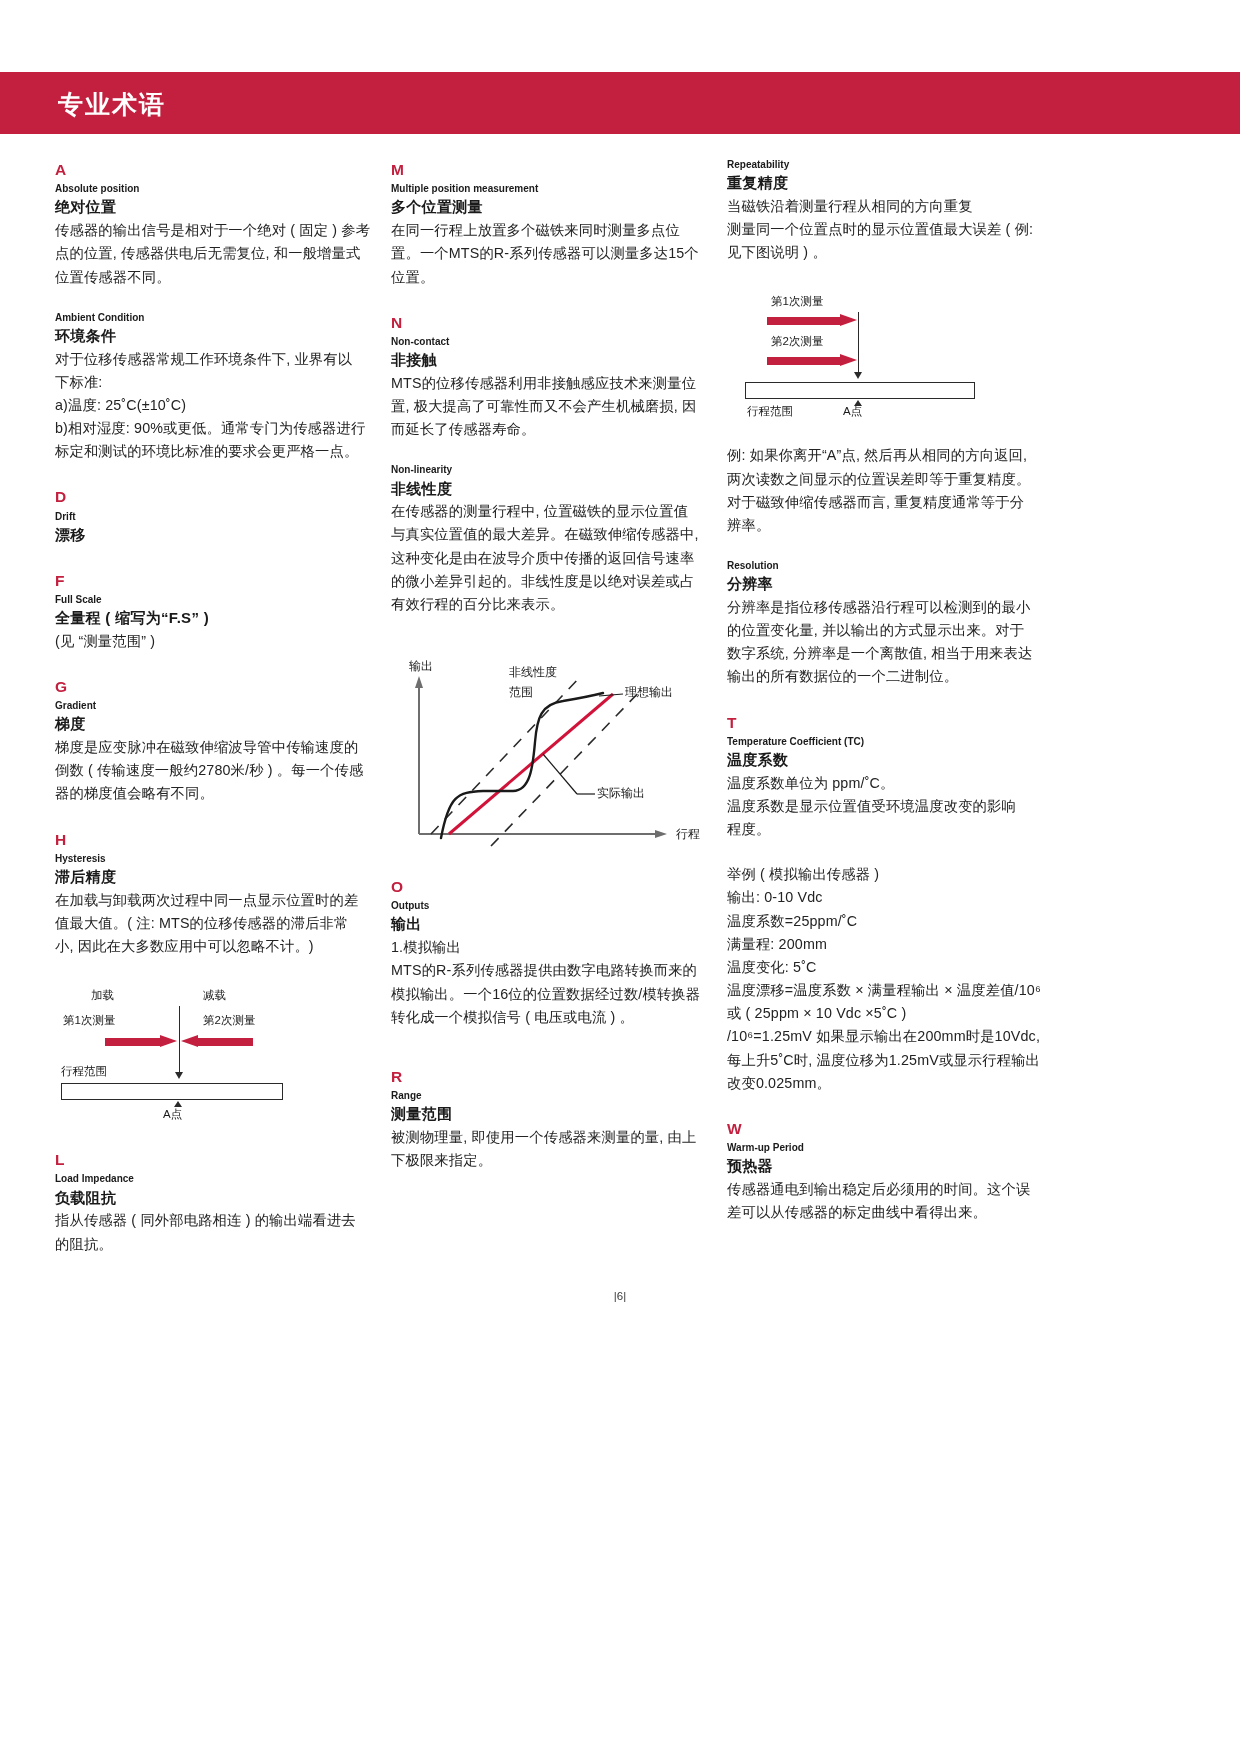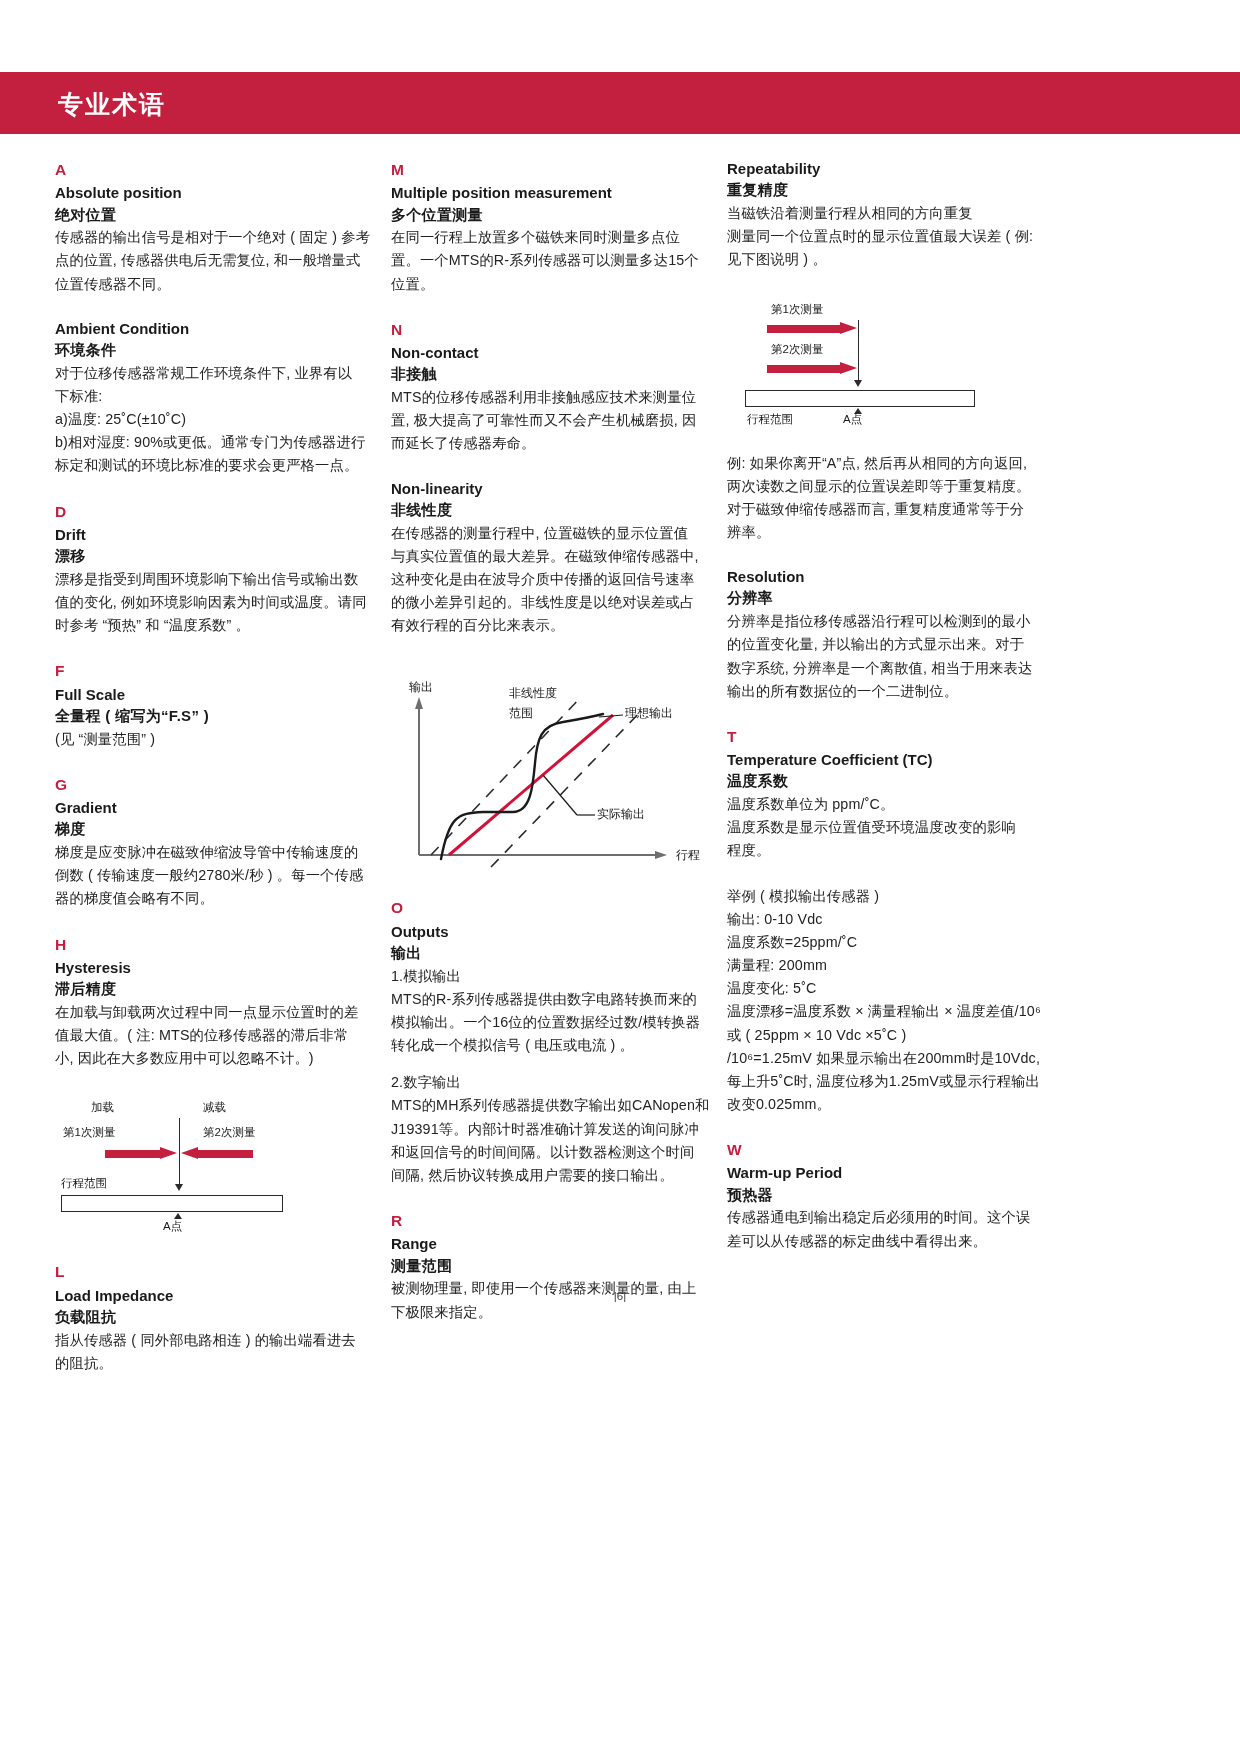--- a/index.html
+++ b/index.html
@@ -29,21 +29,21 @@
   .col.c1{margin-left:55px;}
   .col.c2{margin-left:0px;}
   .col.c3{margin-left:0px;}
 
   
   .letter{
     color:#c3203f;font-weight:bold;font-size:15.5px;
     line-height:1.5;margin:0 0 1px 0;
   }
   .term-en{
-    font-weight:bold;font-size:15px;color:#1a1a1a;
+    font-weight:bold;font-size:10px;color:#1a1a1a;
     line-height:1.42;margin:0;
   }
   .term-cn{
     font-weight:bold;font-size:15px;color:#1a1a1a;
     line-height:1.45;margin:0 0 1px 0;letter-spacing:.3px;
   }
   .body-cn{
     font-size:14.3px;line-height:1.62;color:#232323;margin:0;
     letter-spacing:.15px;
   }
@@ -123,25 +123,20 @@
         <span class="ln">下标准:</span>
         <span class="ln">a)温度: 25˚C(±10˚C)</span>
         <span class="ln">b)相对湿度: 90%或更低。通常专门为传感器进行</span>
         <span class="ln">标定和测试的环境比标准的要求会更严格一点。</span>
       </div>
 
       <div class="gap"></div>
       <div class="letter">D</div>
       <div class="term-en">Drift</div>
       <div class="term-cn">漂移</div>
-      <div class="body-cn">
-        <span class="ln">漂移是指受到周围环境影响下输出信号或输出数</span>
-        <span class="ln">值的变化, 例如环境影响因素为时间或温度。请同</span>
-        <span class="ln">时参考 “预热” 和 “温度系数” 。</span>
-      </div>
 
       <div class="gap"></div>
       <div class="letter">F</div>
       <div class="term-en">Full Scale</div>
       <div class="term-cn">全量程 ( 缩写为“F.S” )</div>
       <div class="body-cn">
         <span class="ln">(见 “测量范围” )</span>
       </div>
 
       <div class="gap"></div>
@@ -265,27 +260,20 @@
       <div class="letter">O</div>
       <div class="term-en">Outputs</div>
       <div class="term-cn">输出</div>
       <div class="body-cn">
         <span class="ln">1.模拟输出</span>
         <span class="ln">MTS的R-系列传感器提供由数字电路转换而来的</span>
         <span class="ln">模拟输出。一个16位的位置数据经过数/模转换器</span>
         <span class="ln">转化成一个模拟信号 ( 电压或电流 ) 。</span>
       </div>
       <div class="gap-s"></div>
-      <div class="body-cn">
-        <span class="ln">2.数字输出</span>
-        <span class="ln">MTS的MH系列传感器提供数字输出如CANopen和</span>
-        <span class="ln">J19391等。内部计时器准确计算发送的询问脉冲</span>
-        <span class="ln">和返回信号的时间间隔。以计数器检测这个时间</span>
-        <span class="ln">间隔, 然后协议转换成用户需要的接口输出。</span>
-      </div>
 
       <div class="gap"></div>
       <div class="letter">R</div>
       <div class="term-en">Range</div>
       <div class="term-cn">测量范围</div>
       <div class="body-cn">
         <span class="ln">被测物理量, 即使用一个传感器来测量的量, 由上</span>
         <span class="ln">下极限来指定。</span>
       </div>
     </div>

